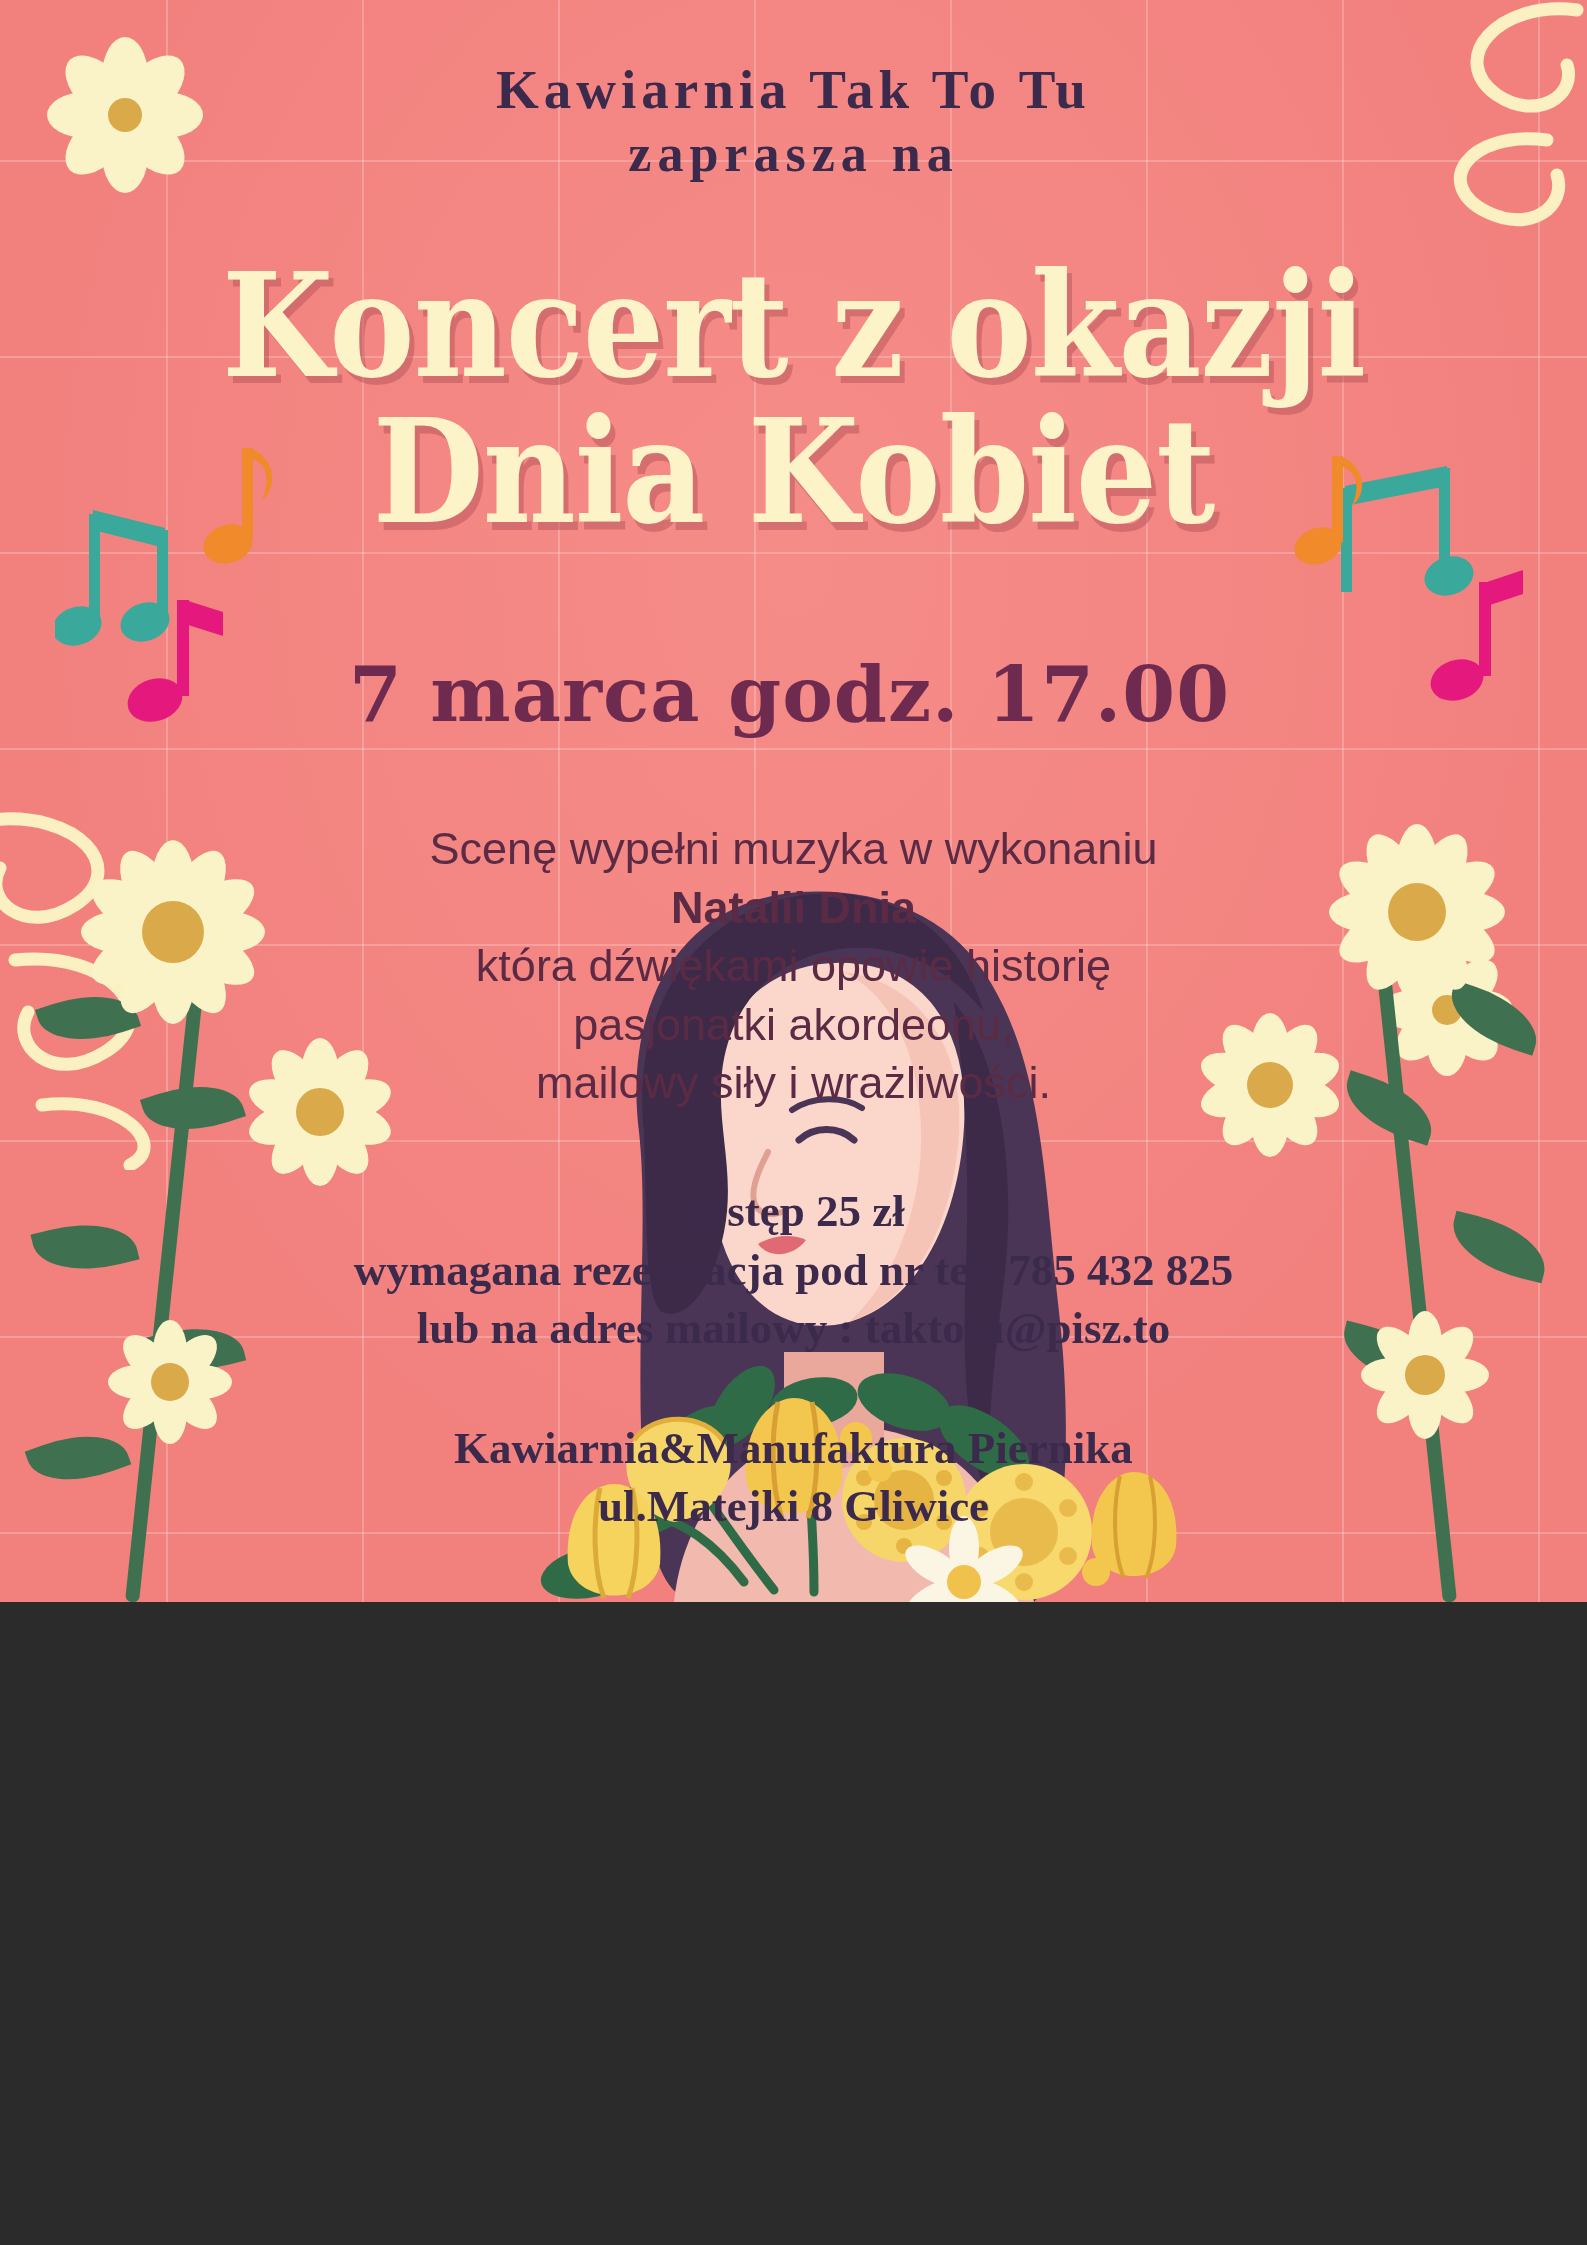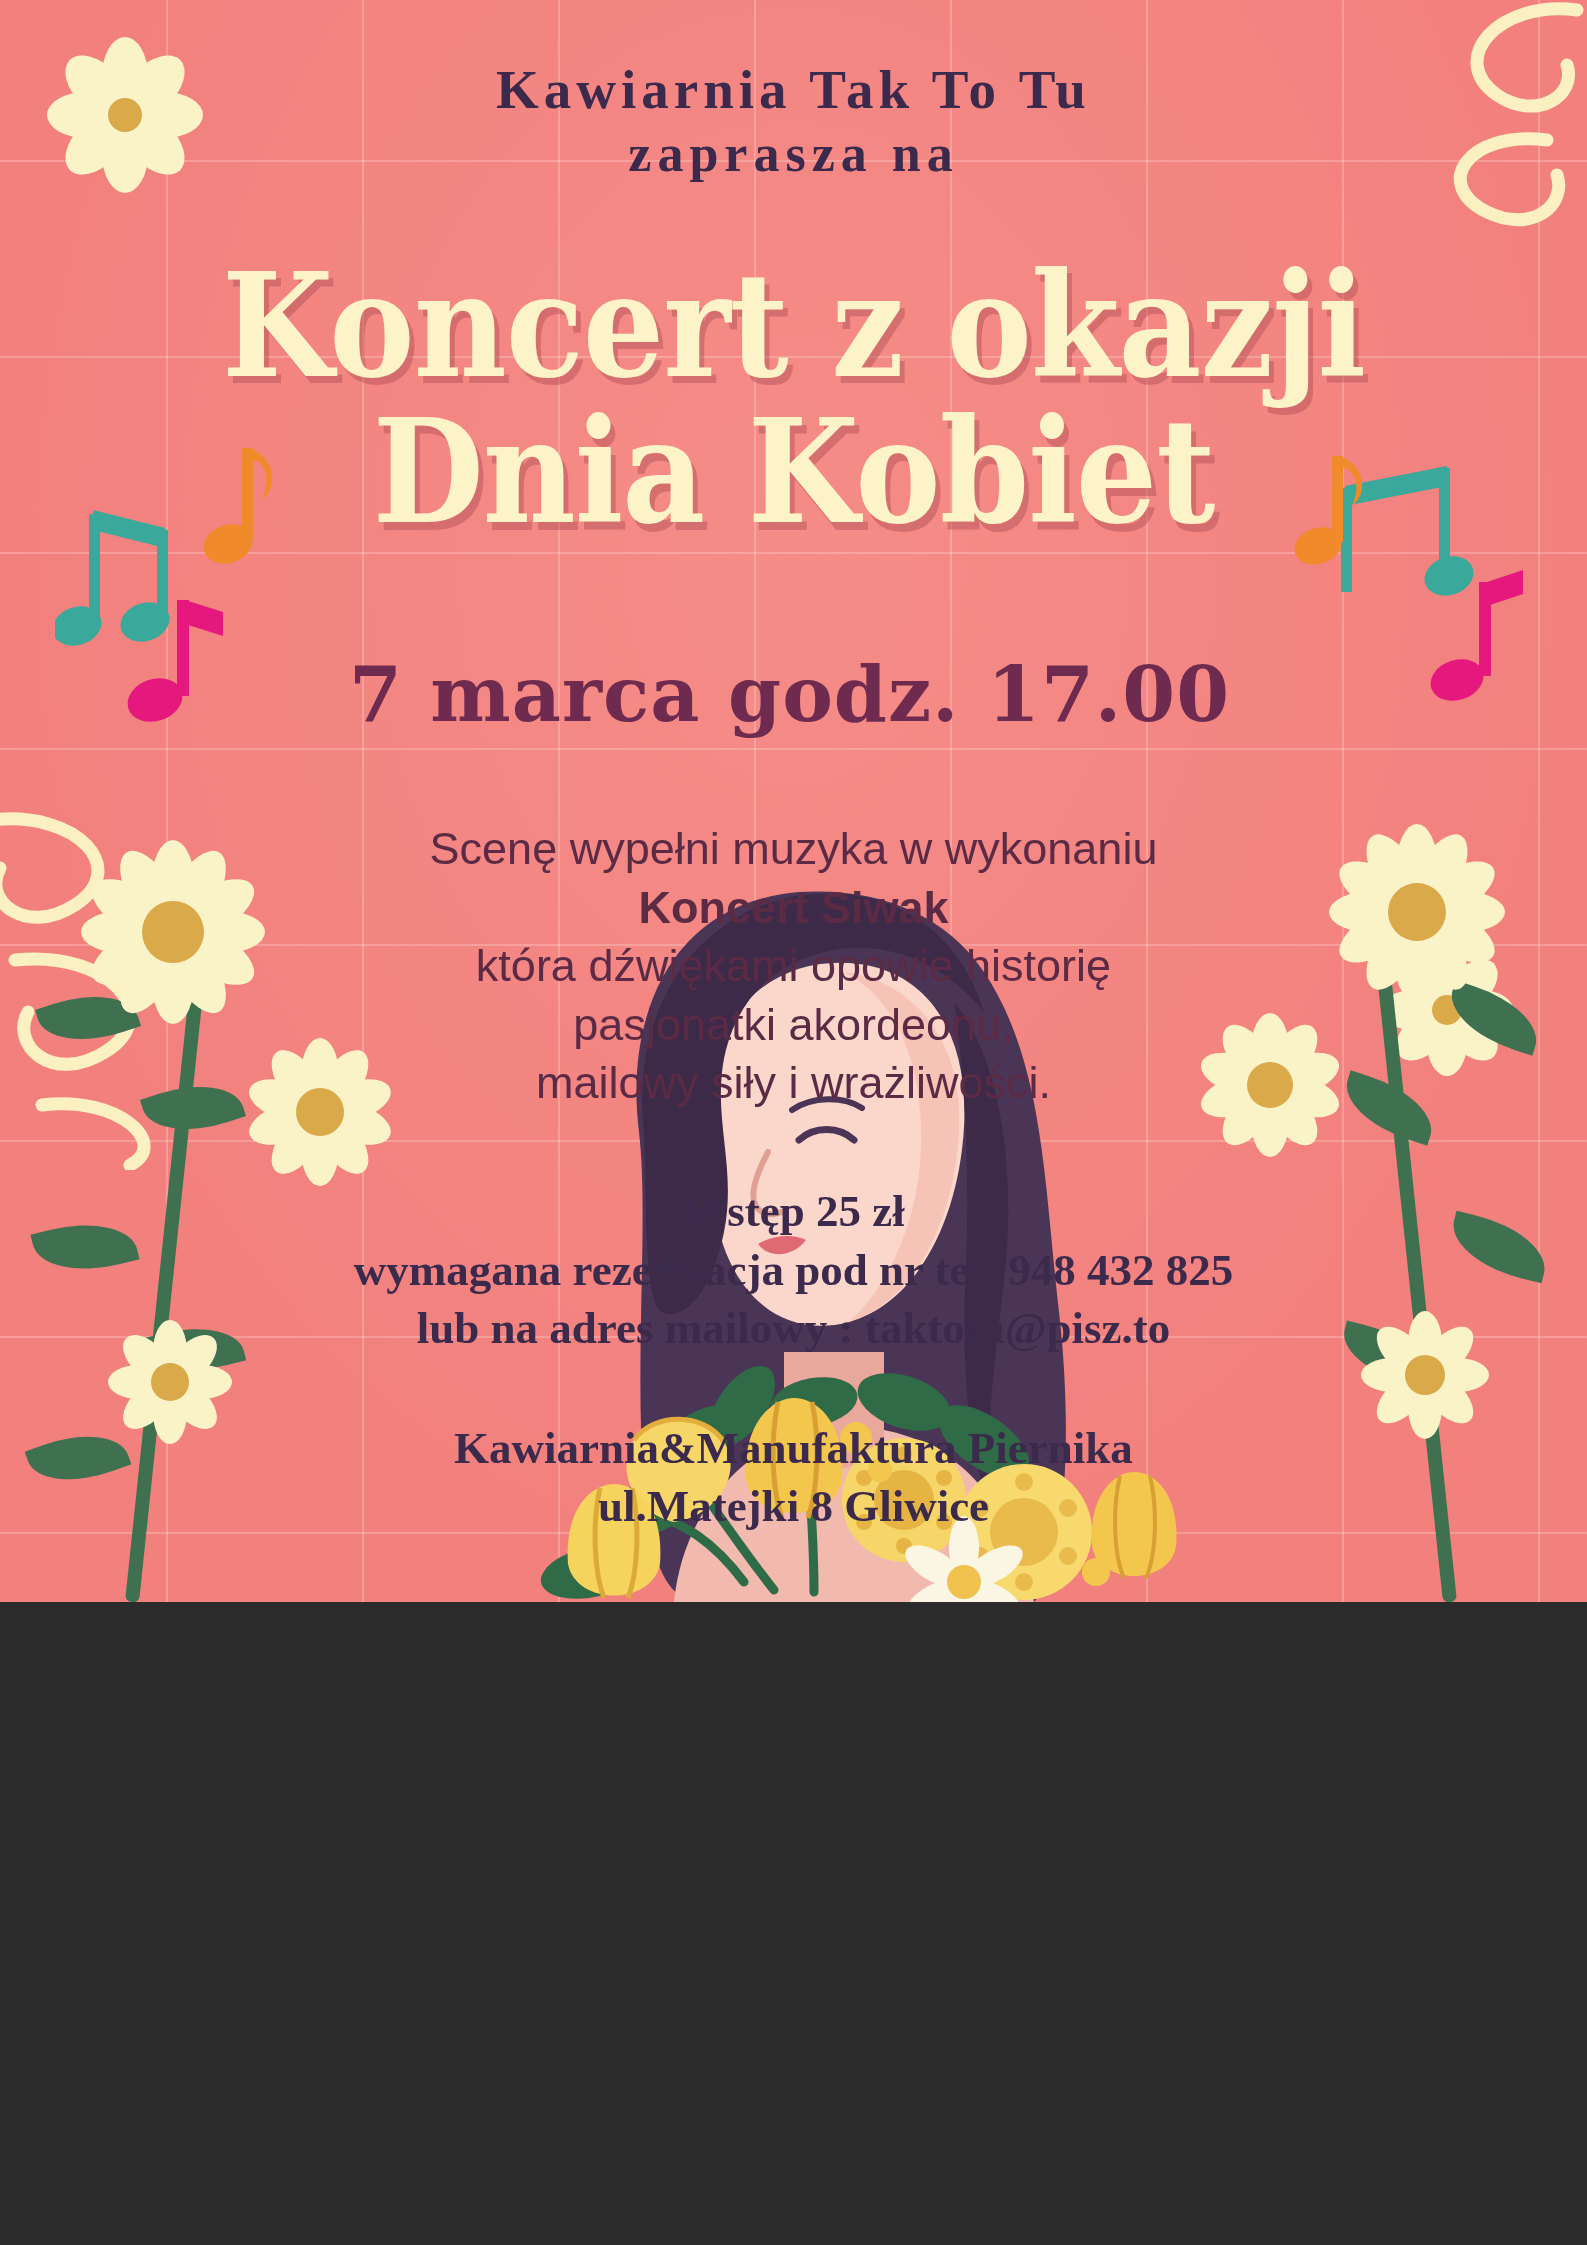--- a/index.html
+++ b/index.html
@@ -462,29 +462,29 @@
 
     <div class="title">
       <span class="tline">Koncert z okazji</span>
       <span class="tline">Dnia Kobiet</span>
     </div>
 
     <div class="date">7 marca godz. 17.00</div>
 
     <div class="desc">
       <span>Scenę wypełni muzyka w wykonaniu</span>
-      <span class="name">Koncert Siwak</span>
+      <span class="name">Natalii Dnia</span>
       <span>która dźwiękami opowie historię</span>
       <span>pasjonatki akordeonu,</span>
       <span>mailowy siły i wrażliwości.</span>
     </div>
 
     <div class="booking">
       <span>Wstęp 25 zł</span>
-      <span>wymagana rezerwacja pod nr tel: 948 432 825</span>
+      <span>wymagana rezerwacja pod nr tel: 785 432 825</span>
       <span>lub na adres mailowy : taktotu@pisz.to</span>
     </div>
 
     <div class="venue">
       <span>Kawiarnia&amp;Manufaktura Piernika</span>
       <span>ul.Matejki 8  Gliwice</span>
     </div>
 
   </div>
 </div>

